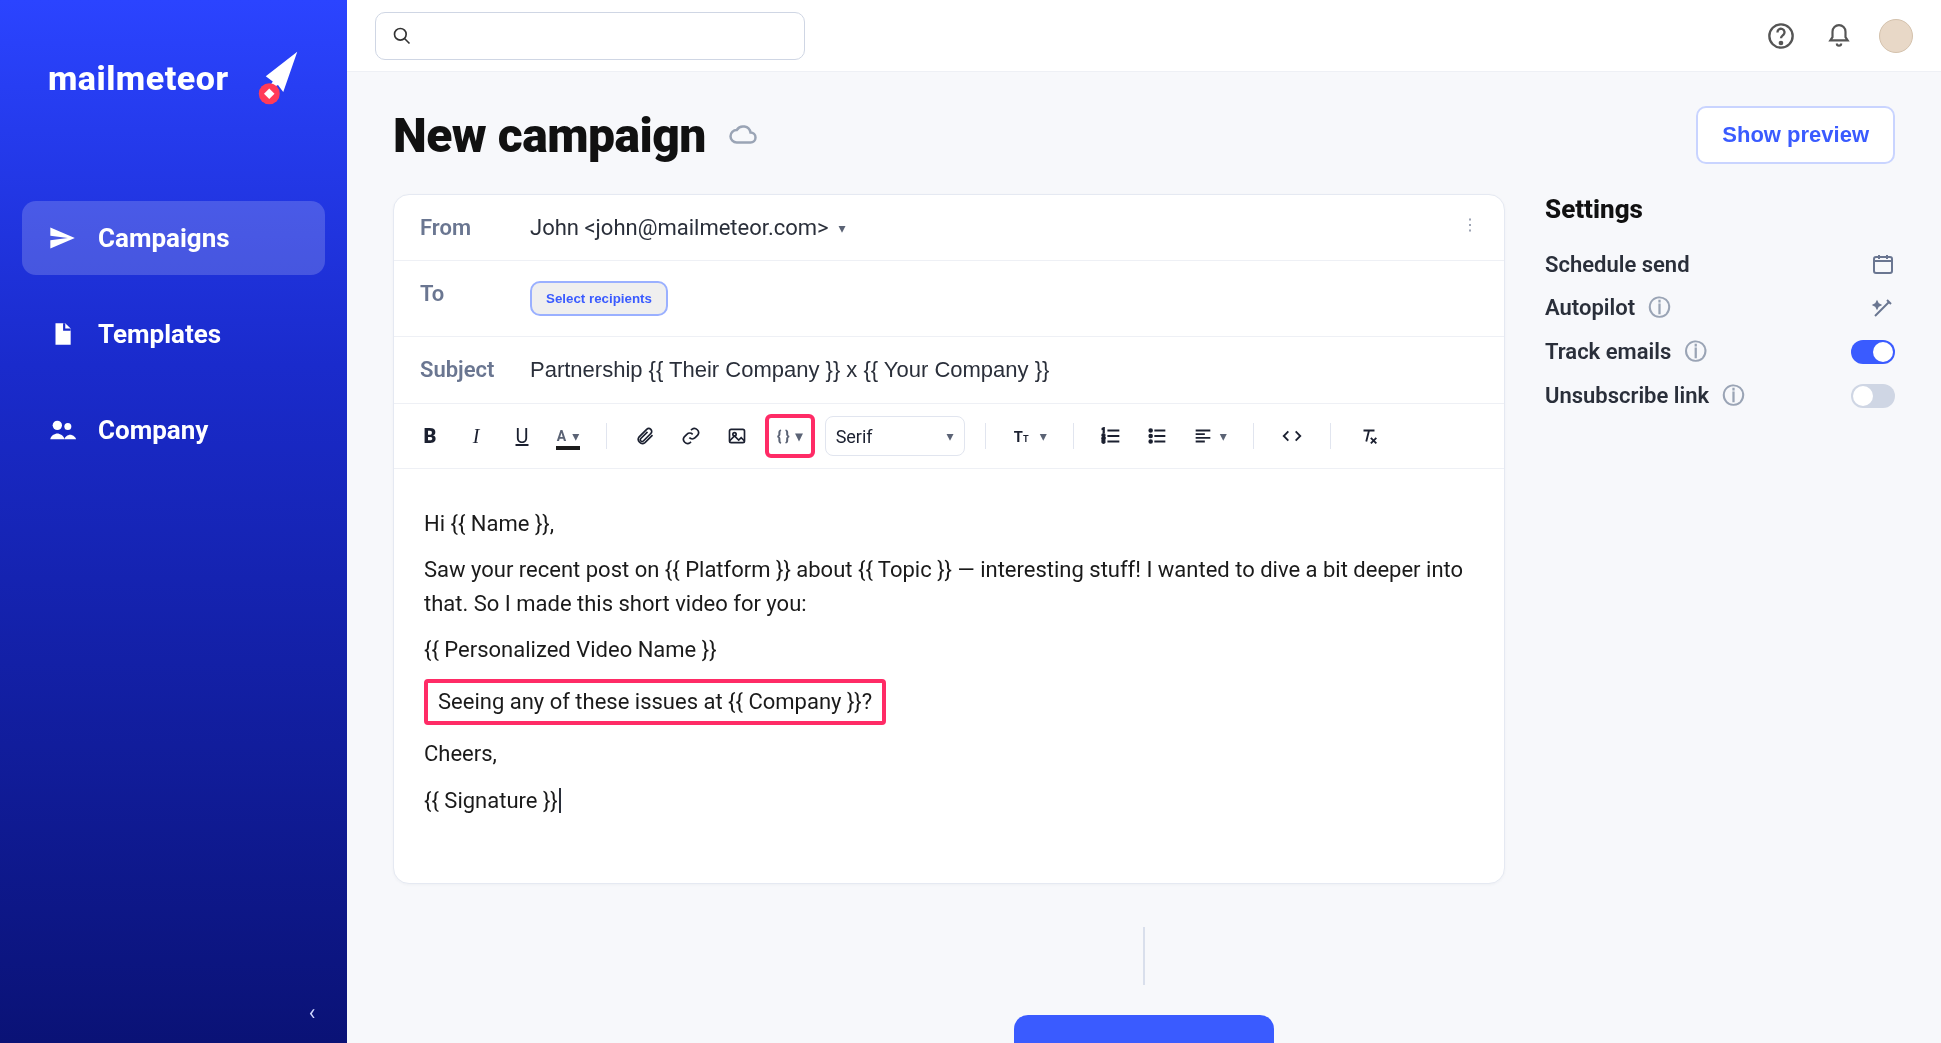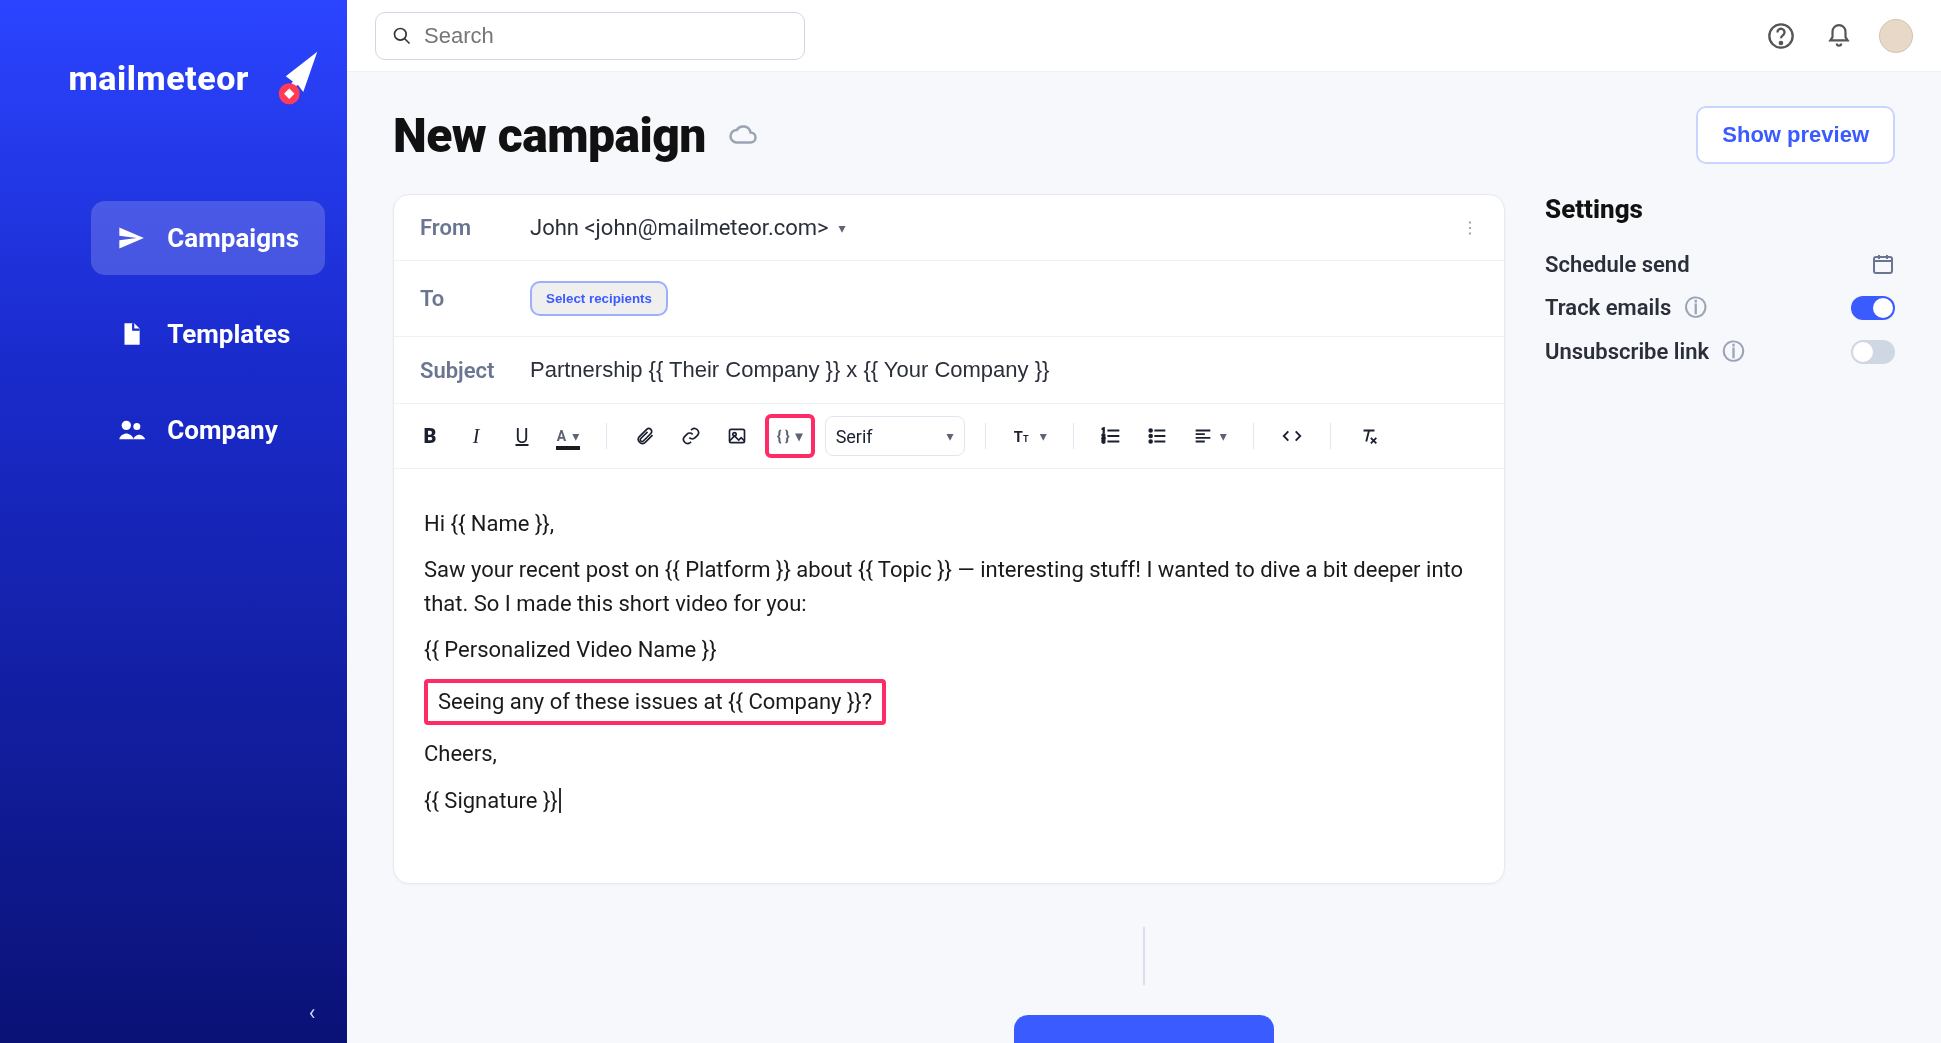--- a/index.html
+++ b/index.html
@@ -3,21 +3,21 @@
 <meta charset="utf-8">
 <style>
   * { box-sizing: border-box; margin: 0; padding: 0; }
   html, body { height: 100%; font-family: -apple-system, BlinkMacSystemFont, "Segoe UI", Roboto, Arial, sans-serif; }
   body { display: flex; background: #f7f8fb; color: #111; width: 1941px; height: 1043px; overflow: hidden; }
 
   
   .sidebar {
     width: 347px; min-width: 347px; height: 100%;
     background: linear-gradient(180deg, #2b44ff 0%, #1a2bcc 35%, #0a1276 100%);
-    display: flex; flex-direction: column; position: relative; color: #fff; align-items: flex-end;
+    display: flex; flex-direction: column; position: relative; color: #fff;
   }
   .brand {
     display: flex; align-items: center; gap: 14px; padding: 50px 28px 50px 48px;
     font-weight: 800; font-size: 34px; letter-spacing: .5px;
   }
   .brand .meteor { width: 56px; height: 56px; }
   .nav { display: flex; flex-direction: column; gap: 22px; padding: 0 22px; margin-top: 45px; }
   .nav-item {
     display: flex; align-items: center; gap: 22px; padding: 22px 26px;
     border-radius: 14px; color: #fff; font-weight: 700; font-size: 26px;
@@ -61,21 +61,21 @@
   .btn.outline { background: #fff; color: #3a5bff; border-color: #c9d4ff; }
   .btn.primary { background: #3a5bff; color: #fff; }
 
   .workspace { display:flex; gap: 40px; align-items: flex-start; }
 
   
   .editor {
     flex: 1; background: #fff; border: 1px solid #e5e9f2; border-radius: 16px;
     box-shadow: 0 1px 3px rgba(30,40,80,.04); overflow: hidden; min-height: 690px;
   }
-  .row { display:flex; align-items:center; padding: 20px 26px; border-bottom: 1px solid #eef0f5; }
+  .row { display:flex; padding: 20px 26px; border-bottom: 1px solid #eef0f5; }
   .row .lbl { width: 110px; color: #6a7691; font-size: 22px; font-weight: 600; }
   .row .val { font-size: 22px; color: #2a2f3a; display:flex; align-items:center; gap: 10px; }
   .row .kebab { margin-left: auto; color:#8b93a7; }
   .chip {
     border: 2px solid #9ab0ff; color: #3a5bff; border-radius: 10px; padding: 8px 14px; font-weight: 800;
   }
   .subject-input {
     flex:1; border:none; outline:none; font-size: 22px; color:#2a2f3a; background:transparent;
   }
 
@@ -185,21 +185,20 @@
 <main class="main">
 
   <div class="topbar">
     <div class="search">
       <span>
         <svg viewBox="0 0 24 24" width="20" height="20" fill="none" stroke="#333" stroke-width="2">
             <circle cx="10" cy="10" r="7"></circle>
             <path d="M21 21l-6-6"></path>
           </svg>
       </span>
-      <input type="text" placeholder="Search" style="">
     </div>
     <div class="right">
       <span class="iconbtn">
         <svg viewBox="0 0 24 24" width="28" height="28" fill="none" stroke="#555" stroke-width="2">
             <circle cx="12" cy="12" r="10"></circle>
             <path d="M9 9a3 3 0 115 2c-1 1-2 1.5-2 3"></path>
             <circle cx="12" cy="18" r="1" fill="#555"></circle>
           </svg>
       </span>
       <span class="iconbtn">
@@ -362,20 +361,33 @@
         <div class="setting-row">
           <span>Schedule send</span>
           <span class="ctrl">
             <svg viewBox="0 0 24 24" width="24" height="24" fill="none" stroke="#6a7691" stroke-width="2">
                 <rect x="3" y="5" width="18" height="16" rx="2"></rect>
                 <path d="M3 9h18M8 3v4M16 3v4"></path>
               </svg>
           </span>
         </div>
 
+        <div class="setting-row">
+          <span>
+            <span>Autopilot</span>
+            <span class="info">ⓘ</span>
+          </span>
+          <span class="ctrl">
+            <svg viewBox="0 0 24 24" width="24" height="24" fill="none" stroke="#6a7691" stroke-width="2">
+                <path d="M4 20L18 6"></path>
+                <path d="M16 4l4 4"></path>
+                <path d="M6 6l1 2 2 1-2 1-1 2-1-2-2-1 2-1z" fill="#6a7691"></path>
+              </svg>
+          </span>
+        </div>
 
         <div class="setting-row">
           <span>
             <span>Track emails</span>
             <span class="info">ⓘ</span>
           </span>
           <span id="toggle-track" class="toggle on"></span>
         </div>
 
         <div class="setting-row">

